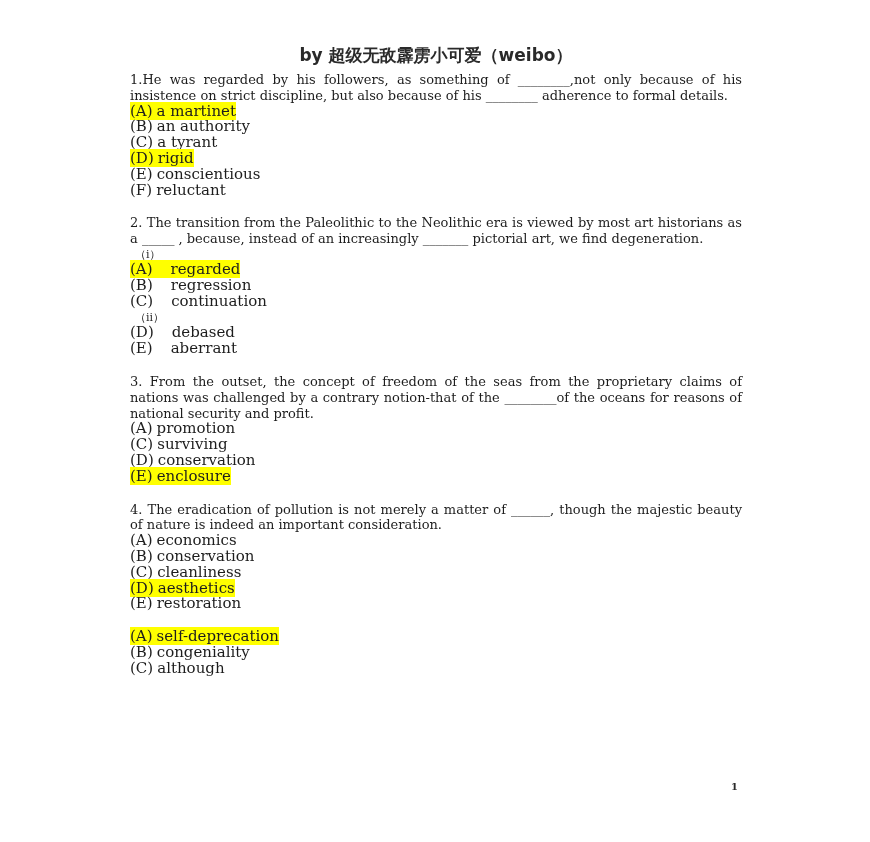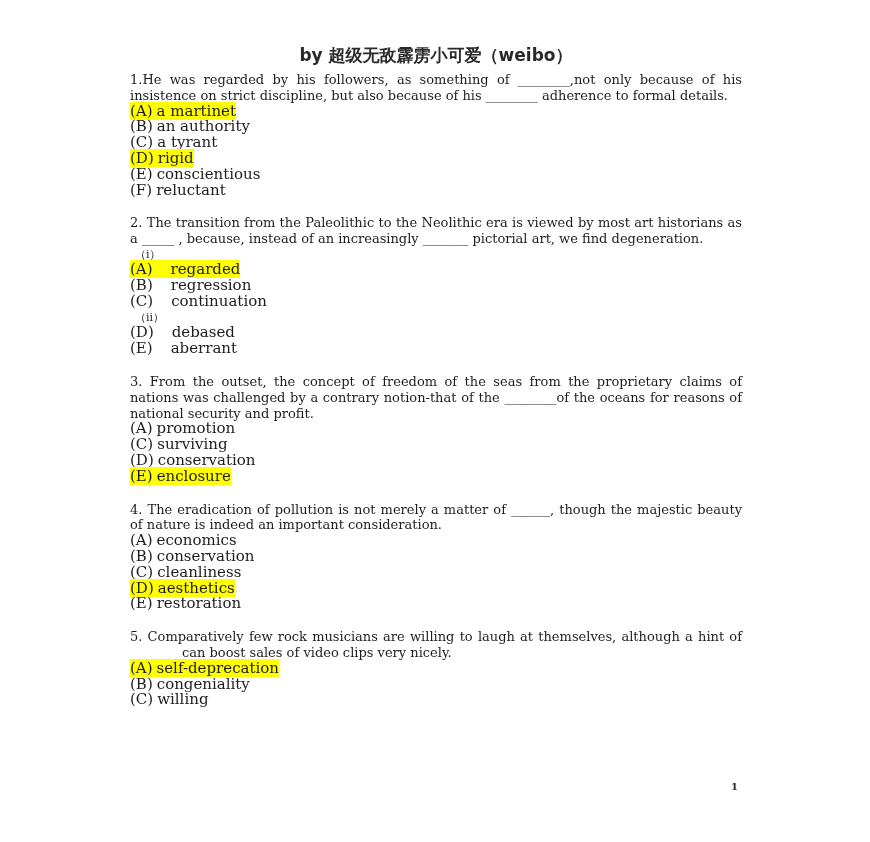--- a/index.html
+++ b/index.html
@@ -137,28 +137,27 @@
       </div>
       <div class="opt">
         <span class="optline hl"><span class="opt-label">(D)</span><span>aesthetics</span></span>
       </div>
       <div class="opt">
         <span class="optline"><span class="opt-label">(E)</span><span>restoration</span></span>
       </div>
     </div>
 
     <div class="question">
-      <div class="stem">5. Comparatively few rock musicians are willing to laugh at themselves, although a hint of ________can boost sales of video clips very nicely.</div>
       <div class="opt">
         <span class="optline hl"><span class="opt-label">(A)</span><span>self-deprecation</span></span>
       </div>
       <div class="opt">
         <span class="optline"><span class="opt-label">(B)</span><span>congeniality</span></span>
       </div>
       <div class="opt">
-        <span class="optline"><span class="opt-label">(C)</span><span>willing</span></span>
+        <span class="optline"><span class="opt-label">(C)</span><span>although</span></span>
       </div>
     </div>
 
   </div>
 
   <div class="page-number">1</div>
 </div>
 
 </body></html>

